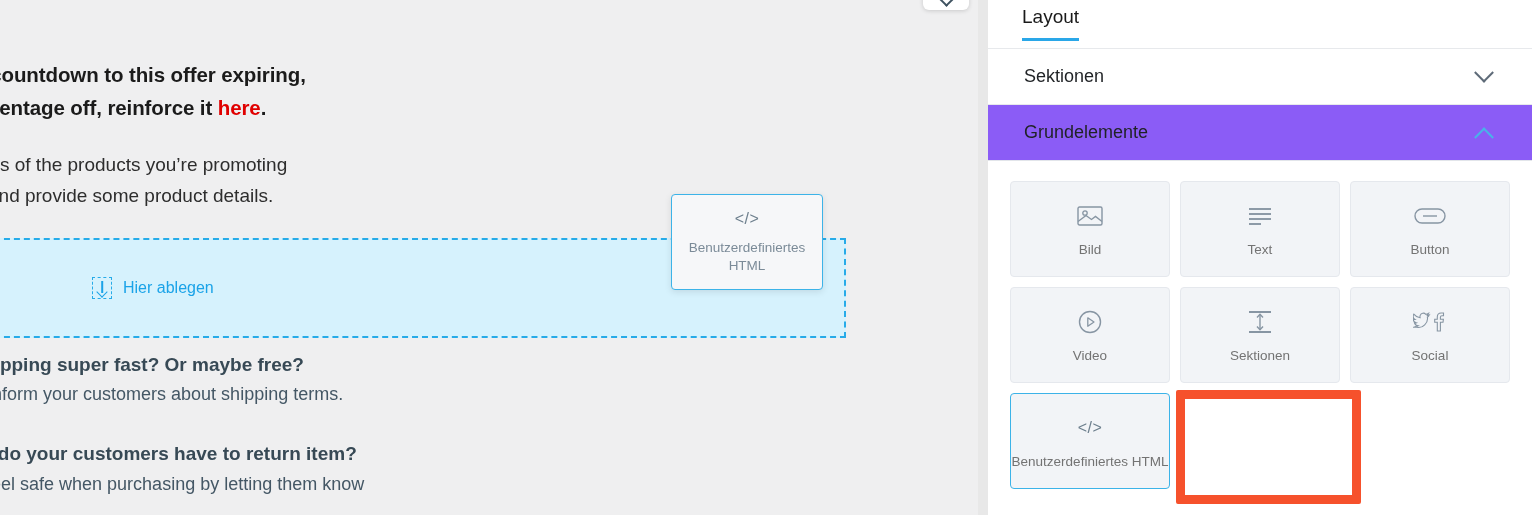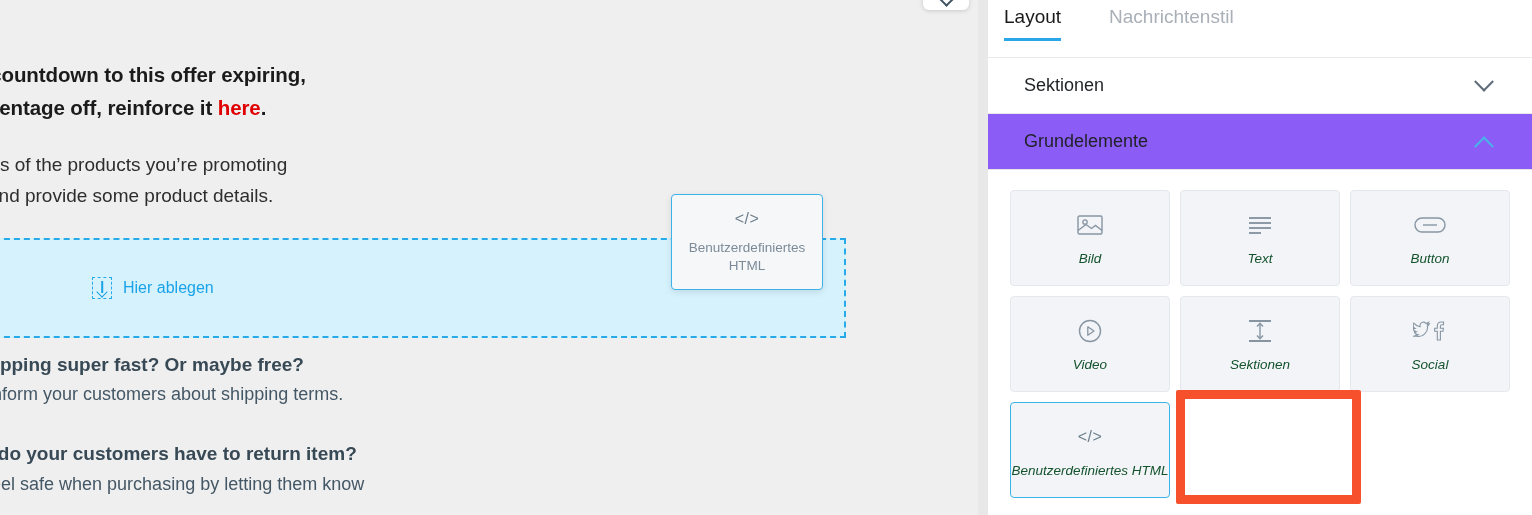--- a/index.html
+++ b/index.html
@@ -194,24 +194,24 @@
   .panel {
     width: 544px;
     height: 515px;
     background: #ffffff;
     box-sizing: border-box;
     display: flex;
     flex-direction: column;
     position: relative;
   }
   .tabs {
-    height: 58px;
+    height: 49px;
     display: flex;
     align-items: flex-start;
-    padding: 6px 0 0 16px;
+    padding: 6px 0 0 34px;
     box-sizing: border-box;
     border-bottom: 1px solid #e7e9ec;
     position: relative;
   }
   .tab {
     font-size: 19px;
     color: #a9b0b8;
     margin-right: 48px;
     padding-bottom: 12px;
     position: relative;
@@ -288,24 +288,23 @@
   .tile-icon {
     height: 30px;
     display: flex;
     align-items: center;
     justify-content: center;
     margin-bottom: 10px;
     color: #8795a3;
   }
   .tile-label {
     font-size: 13.5px;
-    color: #14532d;
+    color: #737373;
     text-align: center;
     line-height: 1.26;
-    font-style: italic;
   }
   .code-glyph {
     font-family: "Liberation Sans", sans-serif;
     font-size: 16px;
     color: #6d7f8d;
     letter-spacing: 0.5px;
   }
 
   
   .annot-box {
@@ -371,21 +370,20 @@
         <span class="chev-dark"></span>
       </div>
 
     </div>
   </div>
 
   <div class="panel">
 
     <div class="tabs">
       <div class="tab active">Layout</div>
-      <div class="tab">Nachrichtenstil</div>
     </div>
 
     <div class="accordion-row">
       <span class="arow-label">Sektionen</span>
       <span class="chev"></span>
     </div>
 
     <div class="accordion-row expanded">
       <span class="arow-label">Grundelemente</span>
       <span class="chev up"></span>

